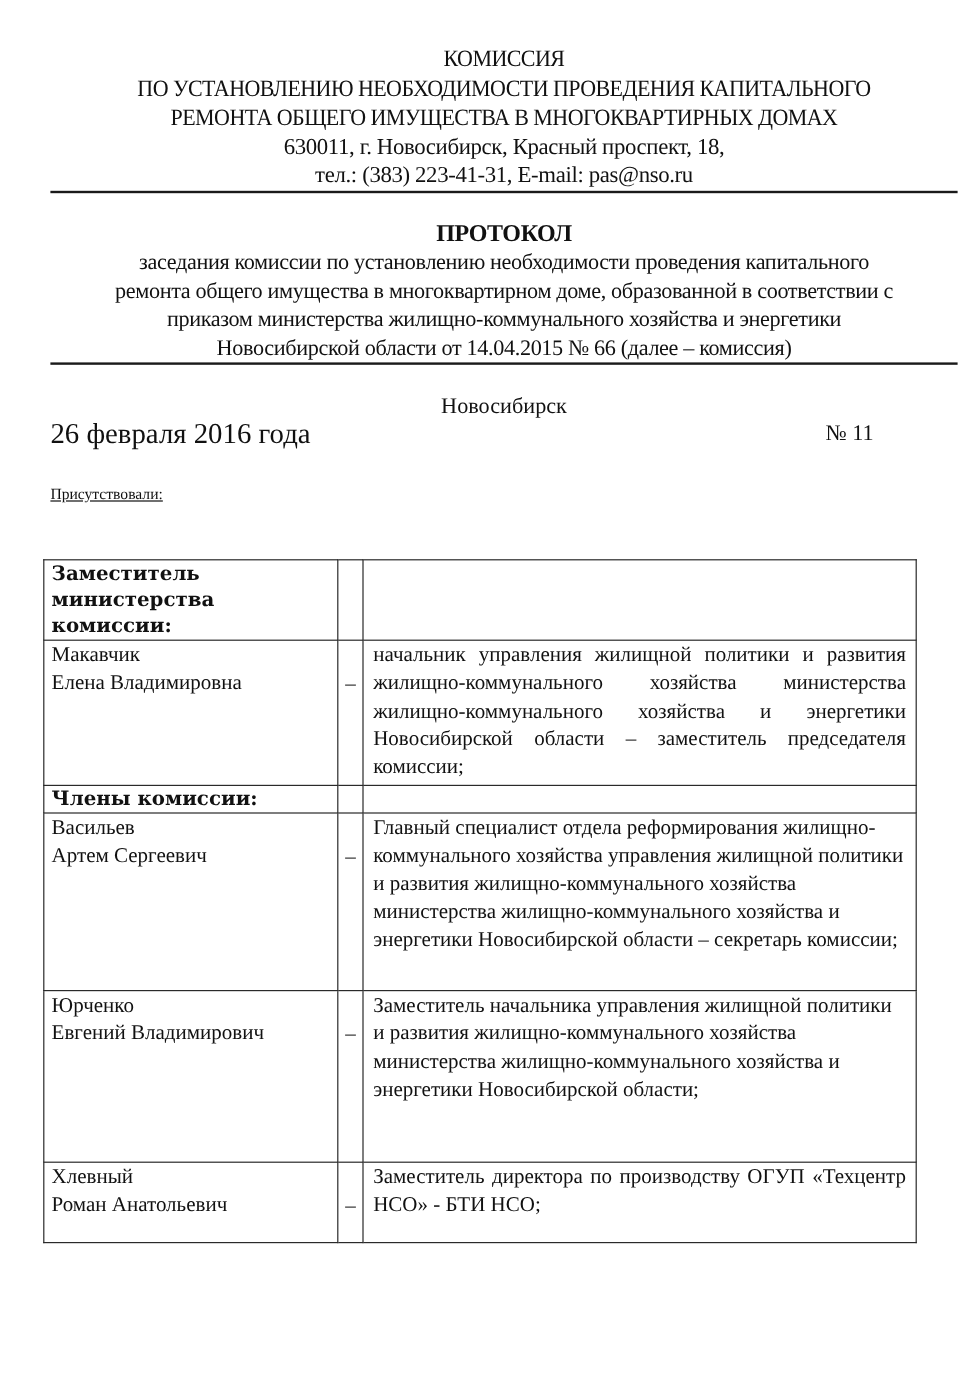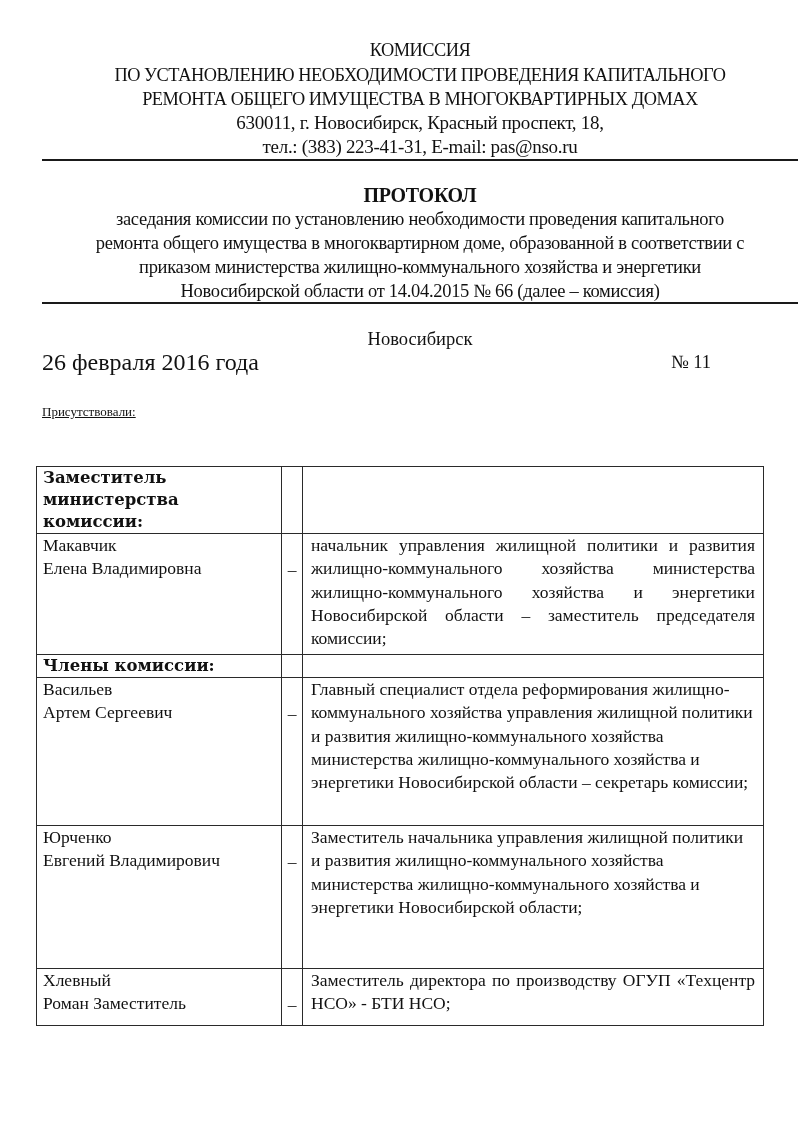--- a/index.html
+++ b/index.html
@@ -45,21 +45,21 @@
     }
     .date {
       position: absolute;
       left: 42px;
       top: 350px;
       font-size: 24px;
       line-height: 24px;
     }
     .number {
       position: absolute;
-      left: 671px;
+      left: 688px;
       top: 350px;
       font-size: 18.5px;
       line-height: 24px;
     }
     .present {
       position: absolute;
       left: 42px;
       top: 400px;
       font-size: 13px;
       line-height: 24px;
@@ -158,24 +158,24 @@
   <tr style="height:143px;padding-left:44px;">
     <td class="c1">
       <span class="name-line">Юрченко</span>
       <span class="name-line">Евгений Владимирович</span>
     </td>
     <td class="c2">
           <span class="dash">–</span>
         </td>
     <td class="c3">Заместитель начальника управления жилищной политики и развития жилищно-коммунального хозяйства министерства жилищно-коммунального хозяйства и энергетики Новосибирской области;</td>
   </tr>
-  <tr style="height:57px;">
+  <tr style="height:67px;">
     <td class="c1">
       <span class="name-line">Хлевный</span>
-      <span class="name-line">Роман Заместитель</span>
+      <span class="name-line">Роман Анатольевич</span>
     </td>
     <td class="c2">
           <span class="dash">–</span>
         </td>
     <td class="c3 justify">Заместитель директора по производству ОГУП «Техцентр НСО» - БТИ НСО;</td>
   </tr>
 </tbody>
   </table>
 
 </body></html>

